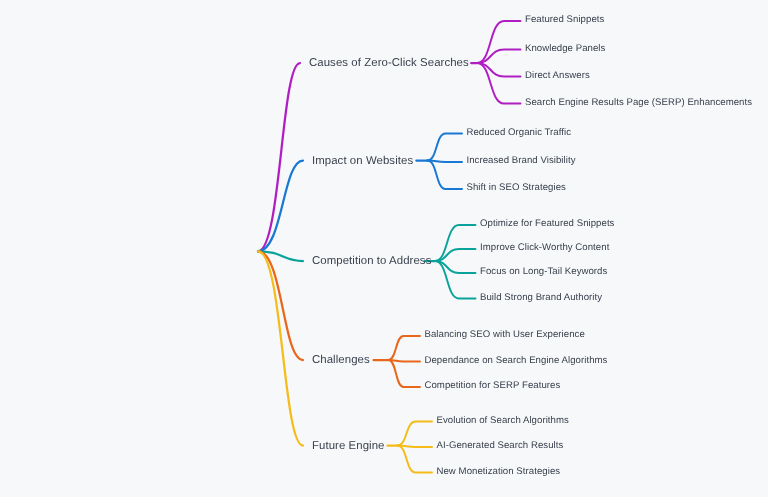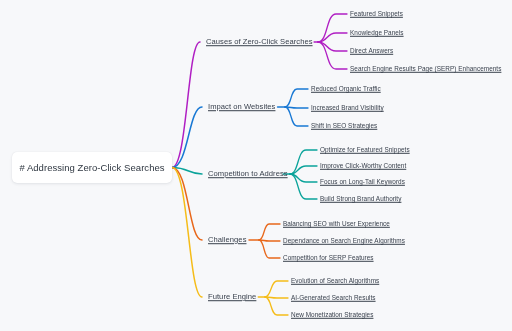--- a/index.html
+++ b/index.html
@@ -28,21 +28,20 @@
     width: 512px;
     height: 331px;
     pointer-events: none;
   }
   .node-label {
     position: absolute;
     white-space: nowrap;
     color: #39414d;
     line-height: 1;
     transform: translateY(-50%);
-    text-decoration: underline;
   }
   .root-node {
     position: absolute;
     background: #ffffff;
     border-radius: 5px;
     box-shadow: 0 1px 3px rgba(40,50,70,0.10), 0 0 1px rgba(40,50,70,0.10);
     display: flex;
     align-items: center;
     justify-content: center;
     color: #2f3741;
@@ -86,23 +85,20 @@
       <path d="M 259 240 C 264.5 240, 263.5 224, 269 224 L 280 224" stroke="#e8671a" stroke-width="1.3" fill="none" stroke-linecap="round"></path>
       <path d="M 259 240 C 264.5 240, 263.5 241, 269 241 L 280 241" stroke="#e8671a" stroke-width="1.3" fill="none" stroke-linecap="round"></path>
       <path d="M 259 240 C 264.5 240, 263.5 258, 269 258 L 280 258" stroke="#e8671a" stroke-width="1.3" fill="none" stroke-linecap="round"></path>
       <path d="M 172 167.5 C 188.5 167.5, 188.5 297, 202 297" stroke="#f5bc18" stroke-width="1.5" fill="none" stroke-linecap="round"></path>
       <path d="M 258.28125 297 L 265 297" stroke="#f5bc18" stroke-width="1.5" fill="none" stroke-linecap="round"></path>
       <path d="M 265 297 C 271.6 297, 270.4 281, 277 281 L 288 281" stroke="#f5bc18" stroke-width="1.3" fill="none" stroke-linecap="round"></path>
       <path d="M 265 297 C 271.6 297, 270.4 298, 277 298 L 288 298" stroke="#f5bc18" stroke-width="1.3" fill="none" stroke-linecap="round"></path>
       <path d="M 265 297 C 271.6 297, 270.4 315, 277 315 L 288 315" stroke="#f5bc18" stroke-width="1.3" fill="none" stroke-linecap="round"></path>
     </svg>
 
-  <div class="root-node" id="root-node" style="left: 12px; top: 152px; width: 160px; height: 31px; background: rgb(255, 255, 255); color: rgb(47, 55, 65);">
-    <span># Addressing Zero-Click Searches</span>
-  </div>
 
   <div id="label-layer">
       <div class="node-label branch-label" style="left: 206px; top: 42px; color: rgb(57, 65, 77);">Causes of Zero-Click Searches</div>
       <div class="node-label leaf-label" style="left: 350px; top: 14px;">Featured Snippets</div>
       <div class="node-label leaf-label" style="left: 350px; top: 33px;">Knowledge Panels</div>
       <div class="node-label leaf-label" style="left: 350px; top: 51px;">Direct Answers</div>
       <div class="node-label leaf-label" style="left: 350px; top: 69px;">Search Engine Results Page (SERP) Enhancements</div>
       <div class="node-label branch-label" style="left: 208px; top: 107px; color: rgb(57, 65, 77);">Impact on Websites</div>
       <div class="node-label leaf-label" style="left: 311px; top: 89px;">Reduced Organic Traffic</div>
       <div class="node-label leaf-label" style="left: 311px; top: 108px;">Increased Brand Visibility</div>

